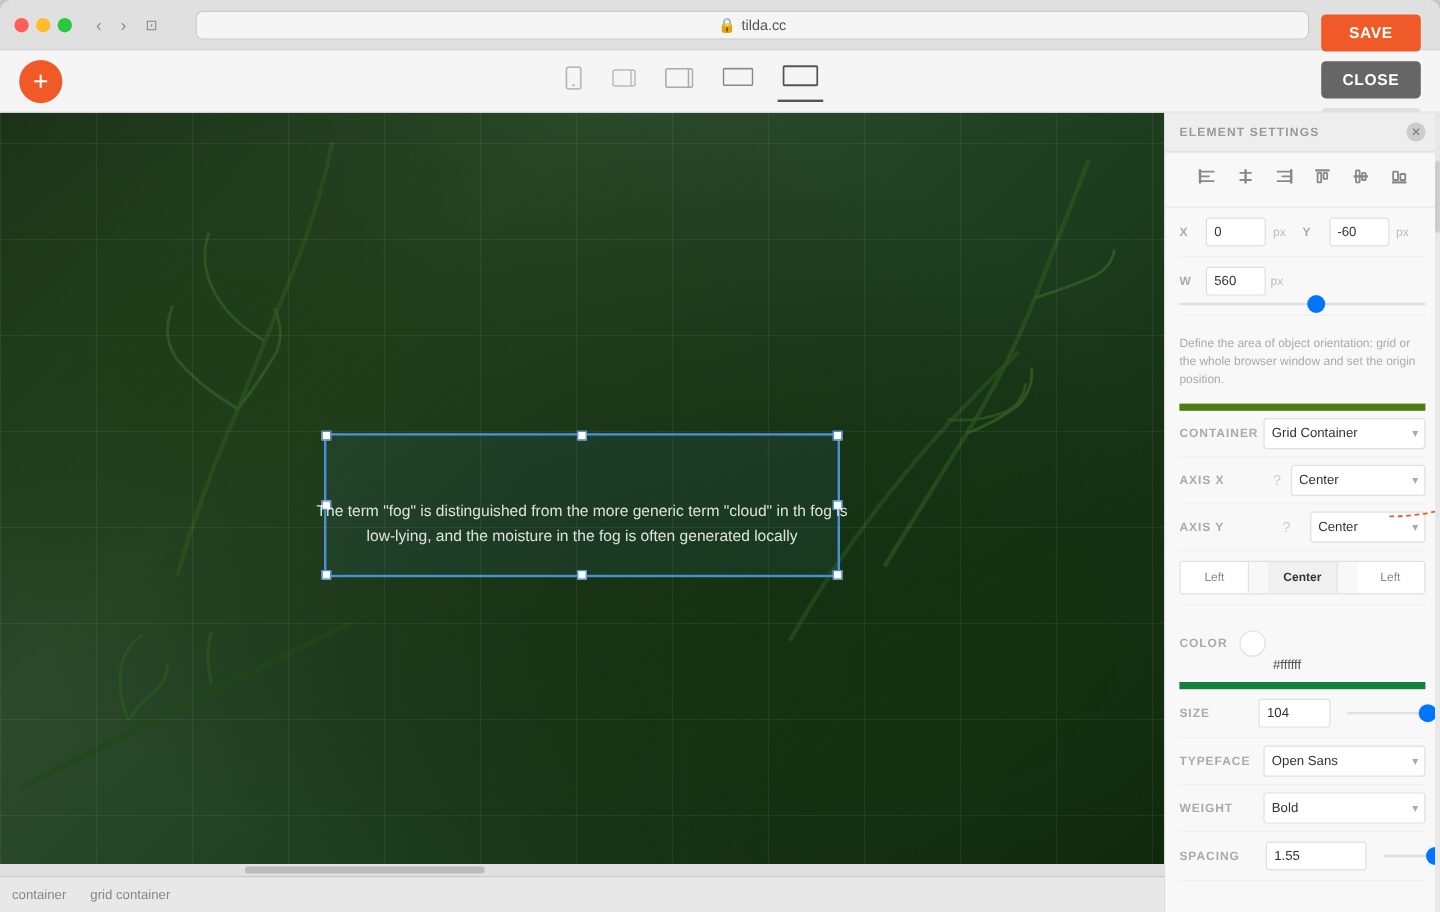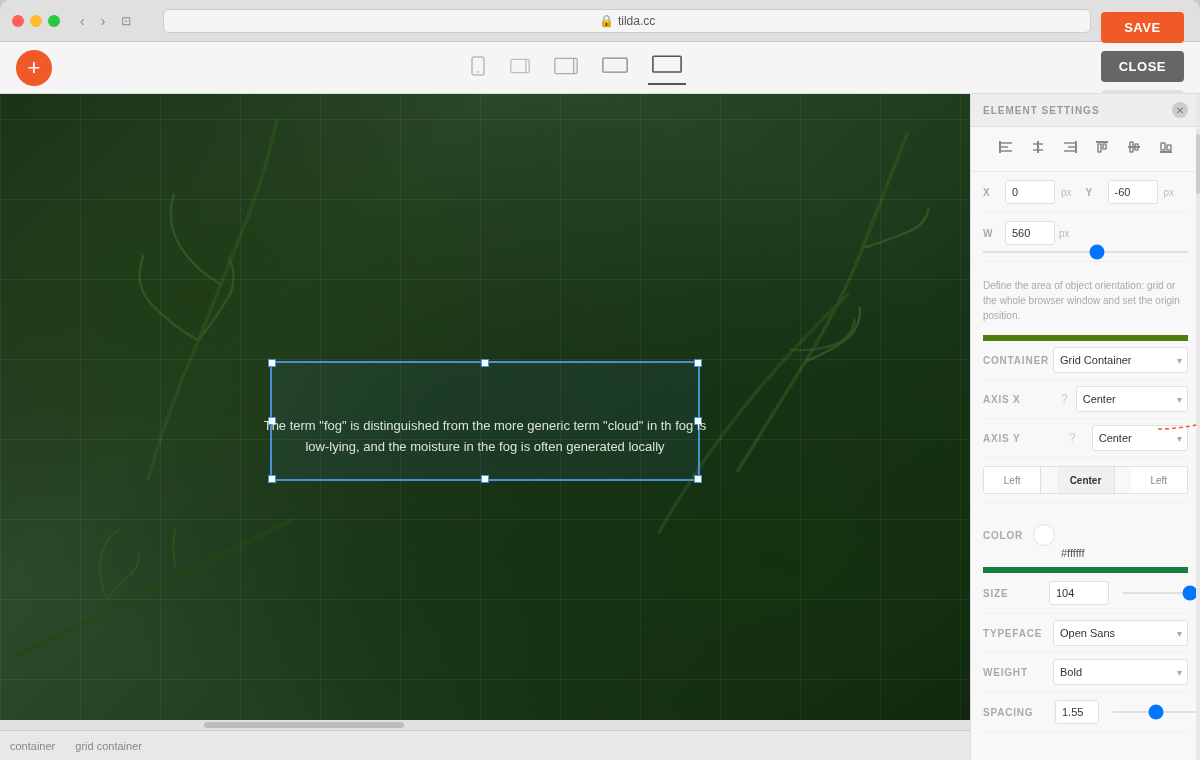--- a/index.html
+++ b/index.html
@@ -849,21 +849,21 @@
               <option>Regular</option>
               <option selected="">Bold</option>
               <option>Light</option>
             </select>
             <span class="select-arrow">▾</span>
           </div>
         </div>
 
         <div class="form-row" style="align-items:center;">
           <span class="form-label" style="width:60px;flex-shrink:0;">SPACING</span>
-          <input class="form-input" type="text" value="1.55" style="width: 44px; margin-left: 6px;">
+          <input class="form-input" type="text" value="1.55" style="width: 84px; margin-left: 6px;">
           <input type="range" class="slider-input" style="flex: 1 1 0%; margin-left: 8px;" min="0" max="5" step="0.01" value="1.55">
         </div>
 
       </div>
 
       <div class="panel-scrollbar">
         <div class="panel-scrollbar-thumb"></div>
       </div>
     </div>
   </div>

